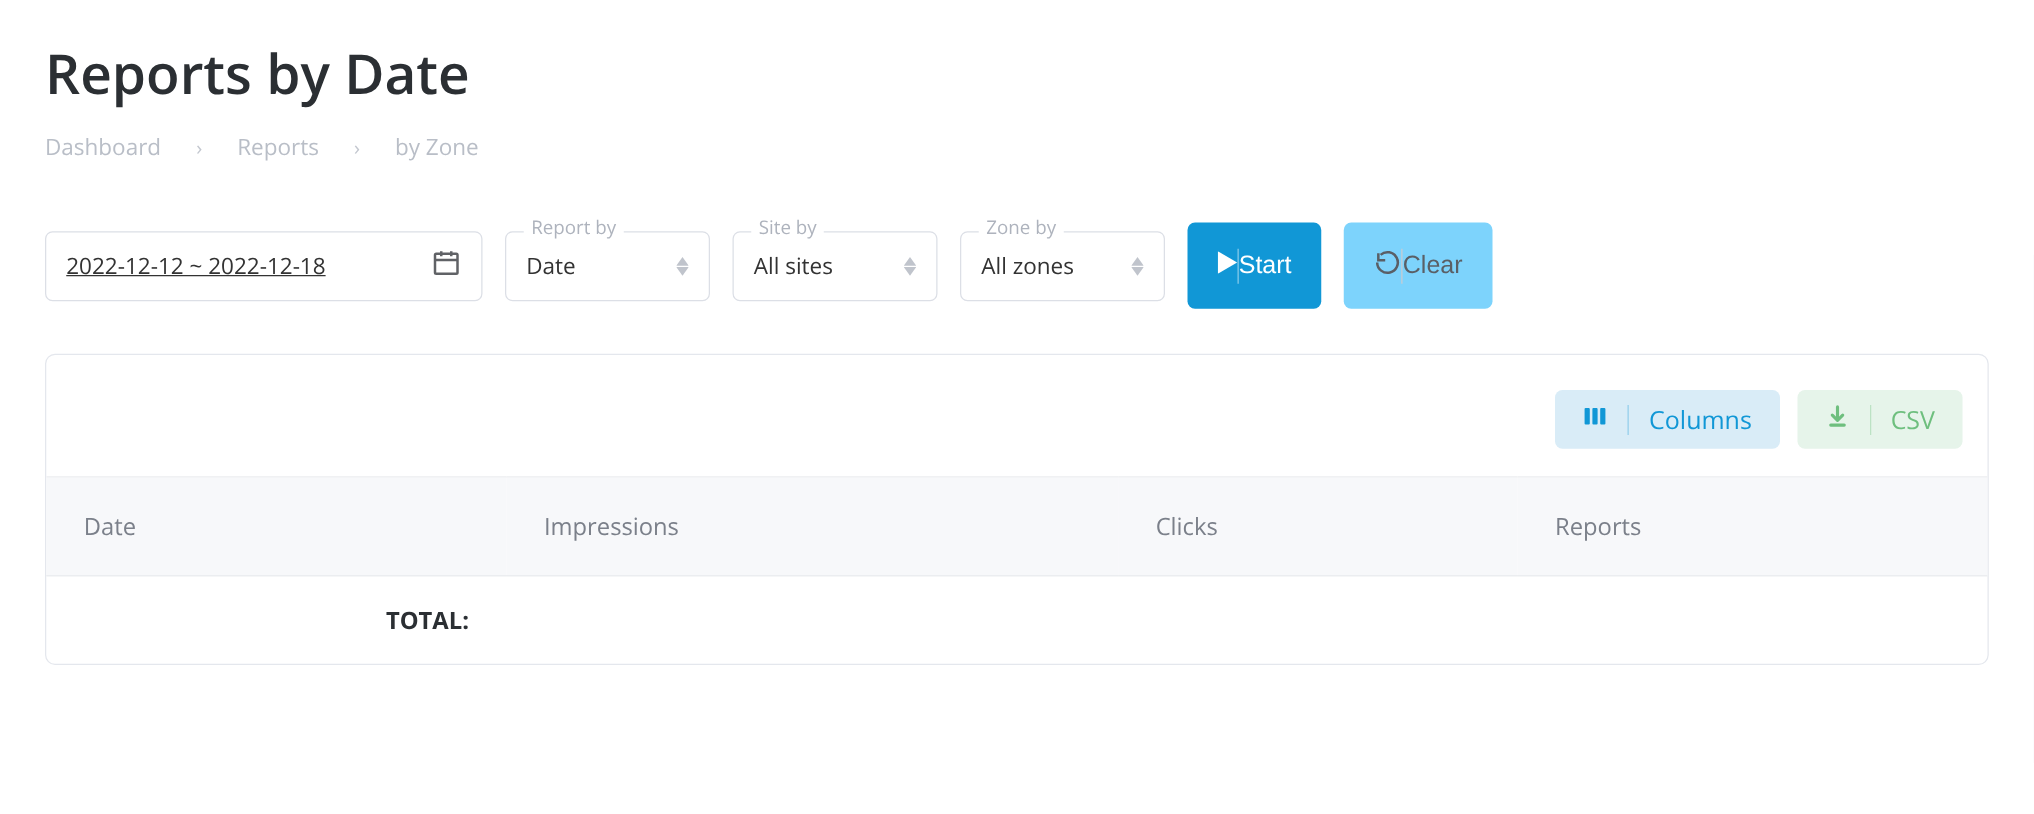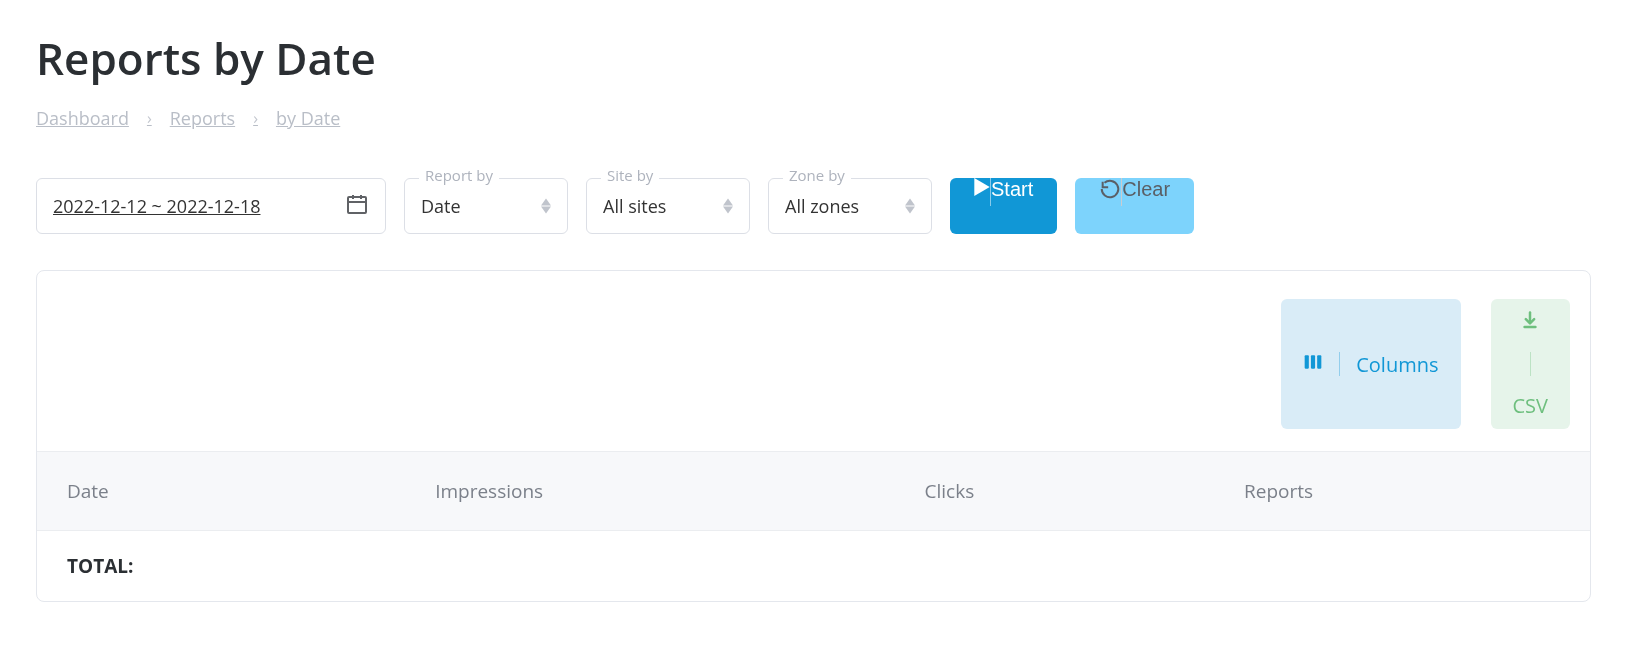--- a/index.html
+++ b/index.html
@@ -18,23 +18,22 @@
     font-size: 44px;
     font-weight: 600;
     margin: 0 0 18px;
     color: #2b2f33;
   }
   .breadcrumb {
     font-size: 18px;
     color: #b9bec7;
     display: flex;
     align-items: center;
-    gap: 18px;
+    gap: 28px;
     margin-bottom: 48px;
-    text-decoration: underline;
   }
   .breadcrumb .chevron {
     font-size: 16px;
     color: #c3c7cf;
   }
 
   .filter-row {
     display: flex;
     align-items: center;
     gap: 18px;
@@ -92,90 +91,92 @@
   .sort-arrows {
     display: flex;
     flex-direction: column;
     line-height: 0;
     color: #c0c4cc;
   }
   .sort-arrows svg { display: block; }
 
   
   .btn {
-    height: 56px;
+    height: 69px;
     border-radius: 6px;
     display: inline-flex;
+    align-items: center;
     padding: 0 24px;
     font-size: 20px;
     cursor: pointer;
     gap: 0;
     border: none;
   }
   .btn-primary { background: #1197d6; color: #fff; }
   .btn-primary .divider { width:1px; height:28px; background: rgba(255,255,255,.5); }
   .btn-secondary { background: #7dd3fc; color: #5a5f66; }
   .btn-secondary .divider { width:1px; height:28px; background: #c9ccd1; }
 
   
   .card {
     border: 1px solid #e4e7ed;
     border-radius: 8px;
     overflow: hidden;
   }
   .card-toolbar {
     display: flex;
     justify-content: flex-end;
-    gap: 30px;
+    gap: 14px;
     padding: 28px 20px 22px;
   }
   .pill {
     display: inline-flex;
     align-items: center;
     gap: 16px;
     border-radius: 6px;
     padding: 10px 22px;
     font-size: 20px;
     cursor: pointer;
   }
   .pill .divider { width:1px; height:24px; background: currentColor; opacity:.35; }
   .pill-blue  { background: #d9ecf7; color: #1197d6; }
-  .pill-green { background: #e6f4ea; color: #6ebf7e; flex-direction: column; }
+  .pill-green { background: #e6f4ea; color: #6ebf7e; }
 
   table { width: 100%; border-collapse: collapse; }
   thead th {
     background: #f7f8fa;
     border-top: 1px solid #ebedf0;
     border-bottom: 1px solid #ebedf0;
     text-align: left;
     font-weight: 400;
     color: #7b808a;
     font-size: 19px;
     padding: 26px 30px;
   }
   tbody td {
     padding: 22px 30px;
     font-size: 19px;
     font-weight: 700;
     color: #2b2f33;
+    text-align: right;
   }
 </style>
 </head>
 <body>
 
 <div class="page">
 
   <h1 class="page-title">Reports by Date</h1>
 
   <nav class="breadcrumb">
     <span>Dashboard</span>
     <span class="chevron">›</span>
     <span>Reports</span>
     <span class="chevron">›</span>
-    <span>by Date</span>
+    <span>by Zone</span>
   </nav>
 
   <div class="filter-row">
 
     <div class="date-range">
       <span class="value">2022-12-12 ~ 2022-12-18</span>
       <span>
         <svg width="24" height="24" viewBox="0 0 24 24" fill="none" stroke="currentColor" stroke-width="2">
           <rect x="3" y="5" width="18" height="16" rx="1"></rect>
             <line x1="3" y1="10" x2="21" y2="10"></line>

